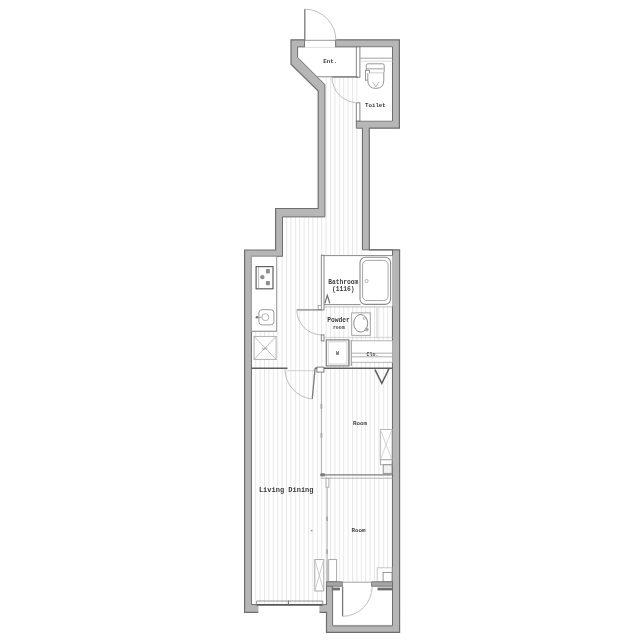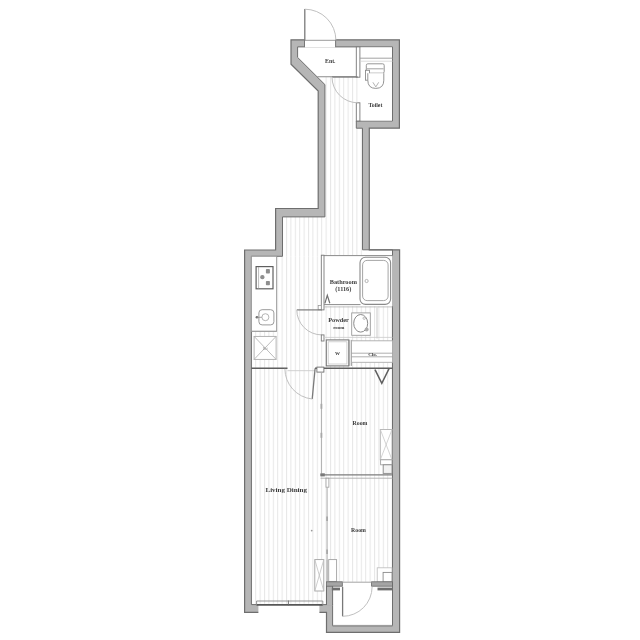--- a/index.html
+++ b/index.html
@@ -1,16 +1,16 @@
 <!DOCTYPE html>
 <html><head>
 <meta charset="utf-8">
 <style>
 html,body{margin:0;padding:0;background:#ffffff;}
-#page{width:640px;height:640px;position:relative;background:#ffffff;font-family:Liberation Serif, serif;filter:grayscale(1);}
+#page{width:640px;height:640px;position:relative;background:#ffffff;font-family:Liberation Mono, monospace;filter:grayscale(1);}
 </style>
 </head>
 <body>
 <div id="page">
 <svg width="640" height="640" viewBox="0 0 640 640">
 <defs>
 <pattern id="fl" width="4.4" height="8" patternUnits="userSpaceOnUse">
 <rect width="4.4" height="8" fill="#ffffff"></rect>
 <line x1="0.5" y1="0" x2="0.5" y2="8" stroke="#e7e7e7" stroke-width="1"></line>
 </pattern>

